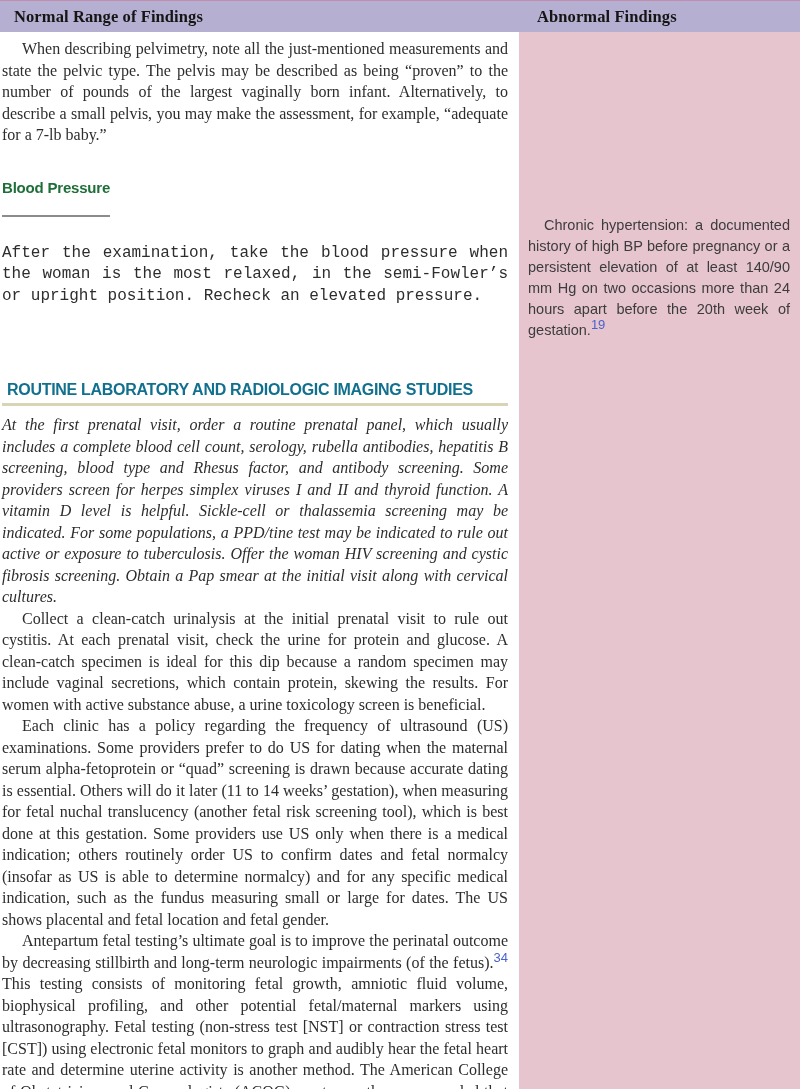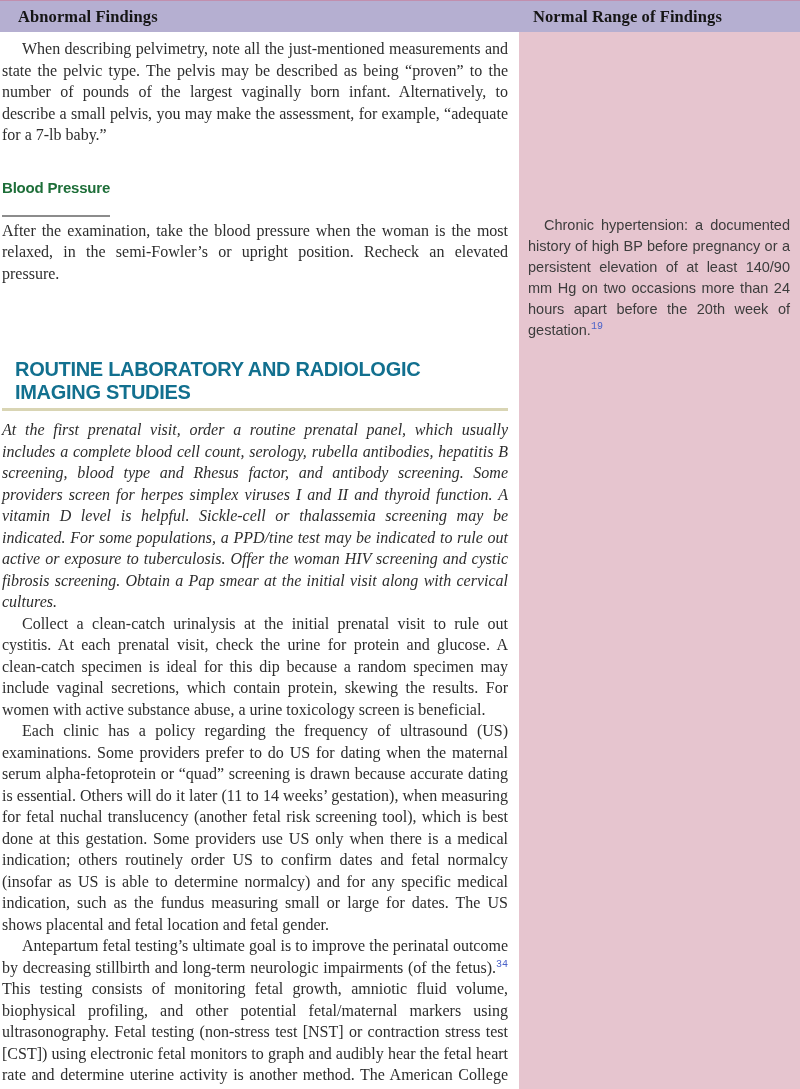--- a/index.html
+++ b/index.html
@@ -63,61 +63,61 @@
     font-weight:bold;
     font-size:15px;
     letter-spacing:-0.2px;
     color:#1d6e38;
   }
   .green-heading .gh-inner{
     display:inline-block;
     padding-bottom:19px;
     border-bottom:2px solid #8c8c8c;
   }
-  .bp-para{margin-top:3px;}
+  .bp-para{margin-top:26px;font-family:Liberation Mono, monospace;}
   .teal-heading{
-    margin:74px 0 0 13px;
+    margin:74px 0 0 5px;
     font-family:"Liberation Sans", sans-serif;
     font-weight:bold;
-    font-size:20px;
+    font-size:16px;
     letter-spacing:-0.3px;
     color:#12708f;
   }
   .teal-rule{
     margin-top:4px;
     height:3px;
     background:#d9d5b4;
   }
   .after-rule{margin-top:8px;font-style:italic;}
   
   .sans-para{
     font-family:"Liberation Sans", sans-serif;
     font-size:14.5px;
     line-height:21px;
     color:#3c3c3c;
     text-align:justify;
     text-indent:16px;
   }
   
   sup.ref{
-    font-family:Liberation Mono, monospace;
-    font-size:10px;
+    font-family:Liberation Sans, sans-serif;
+    font-size:13px;
     color:#4a62c9;
     line-height:0;
     cursor:pointer;
   }
 </style>
 </head>
 <body>
 
 <div class="page">
 
   <div class="header">
+    <div class="header-cell header-left">Normal Range of Findings</div>
     <div class="header-cell header-right">Abnormal Findings</div>
-    <div class="header-cell header-left">Normal Range of Findings</div>
   </div>
 
   <div class="content">
 
     <div class="left-col">
 
       <p class="body indent">When describing pelvimetry, note all the just-mentioned measurements and state the pelvic type. The pelvis may be described as being “proven” to the number of pounds of the largest vaginally born infant. Alternatively, to describe a small pelvis, you may make the assessment, for example, “adequate for a 7-lb baby.”</p>
 
       <h3 class="green-heading">
         <span class="gh-inner">Blood Pressure</span>

